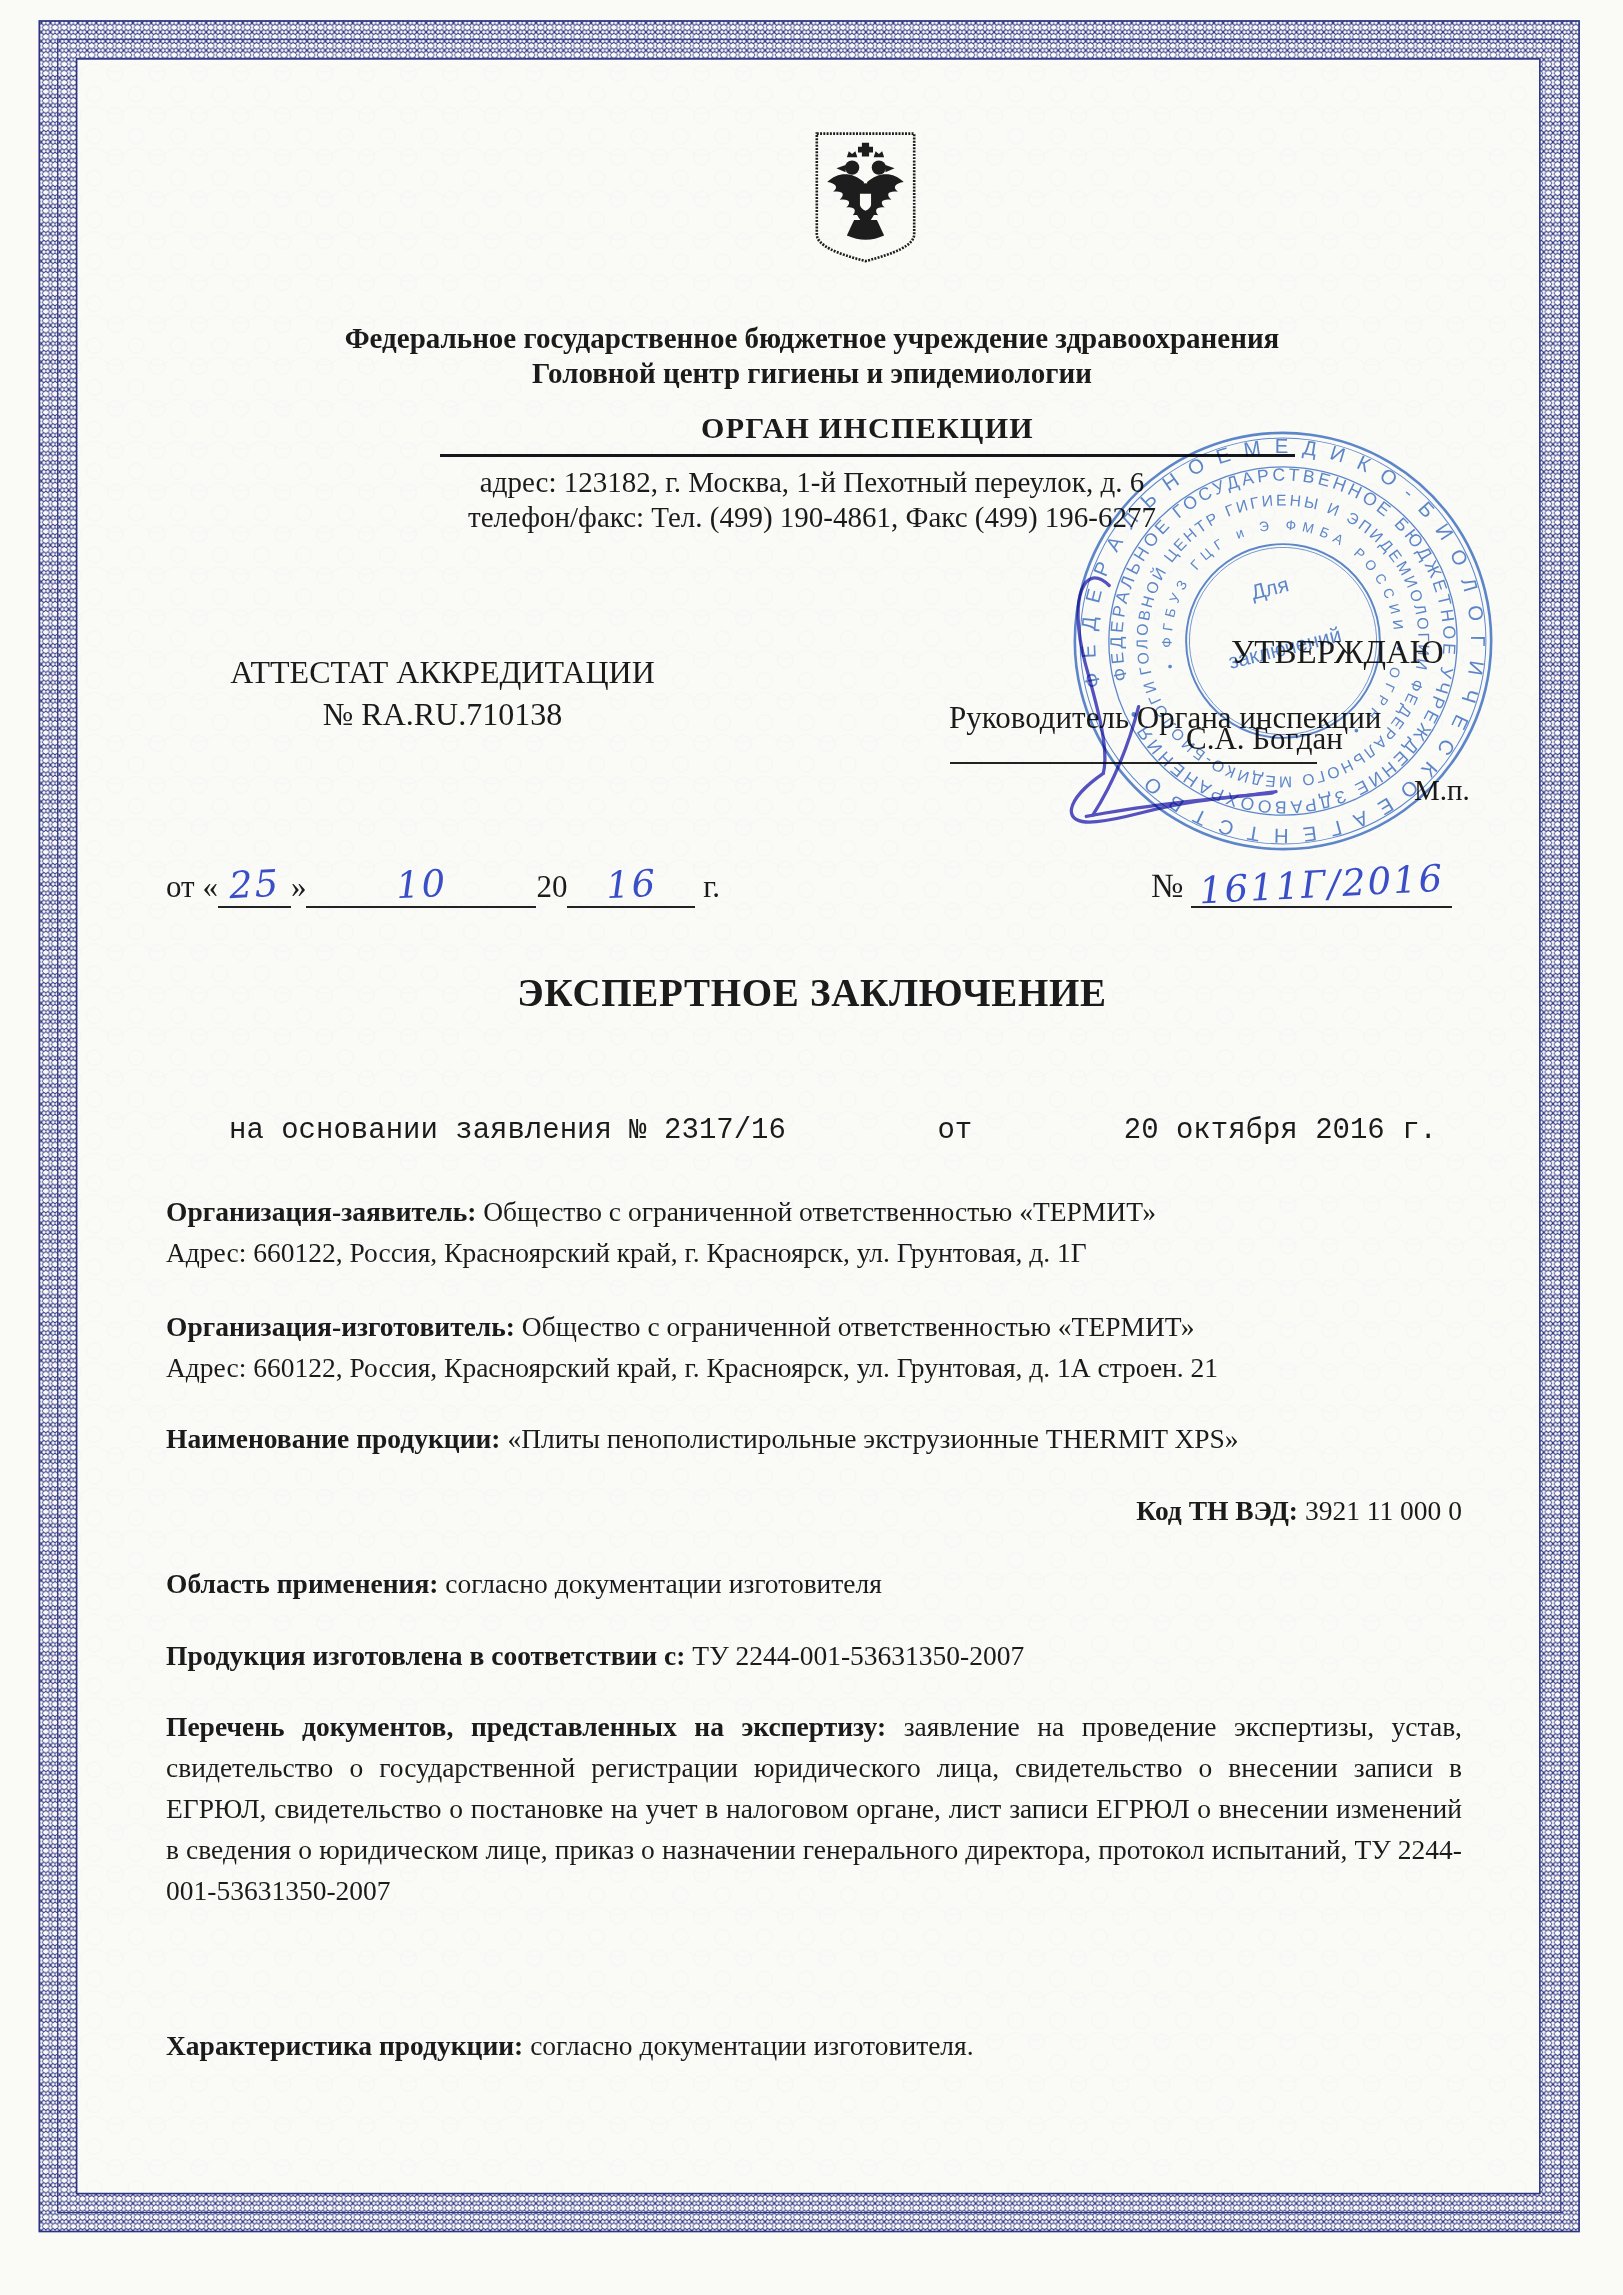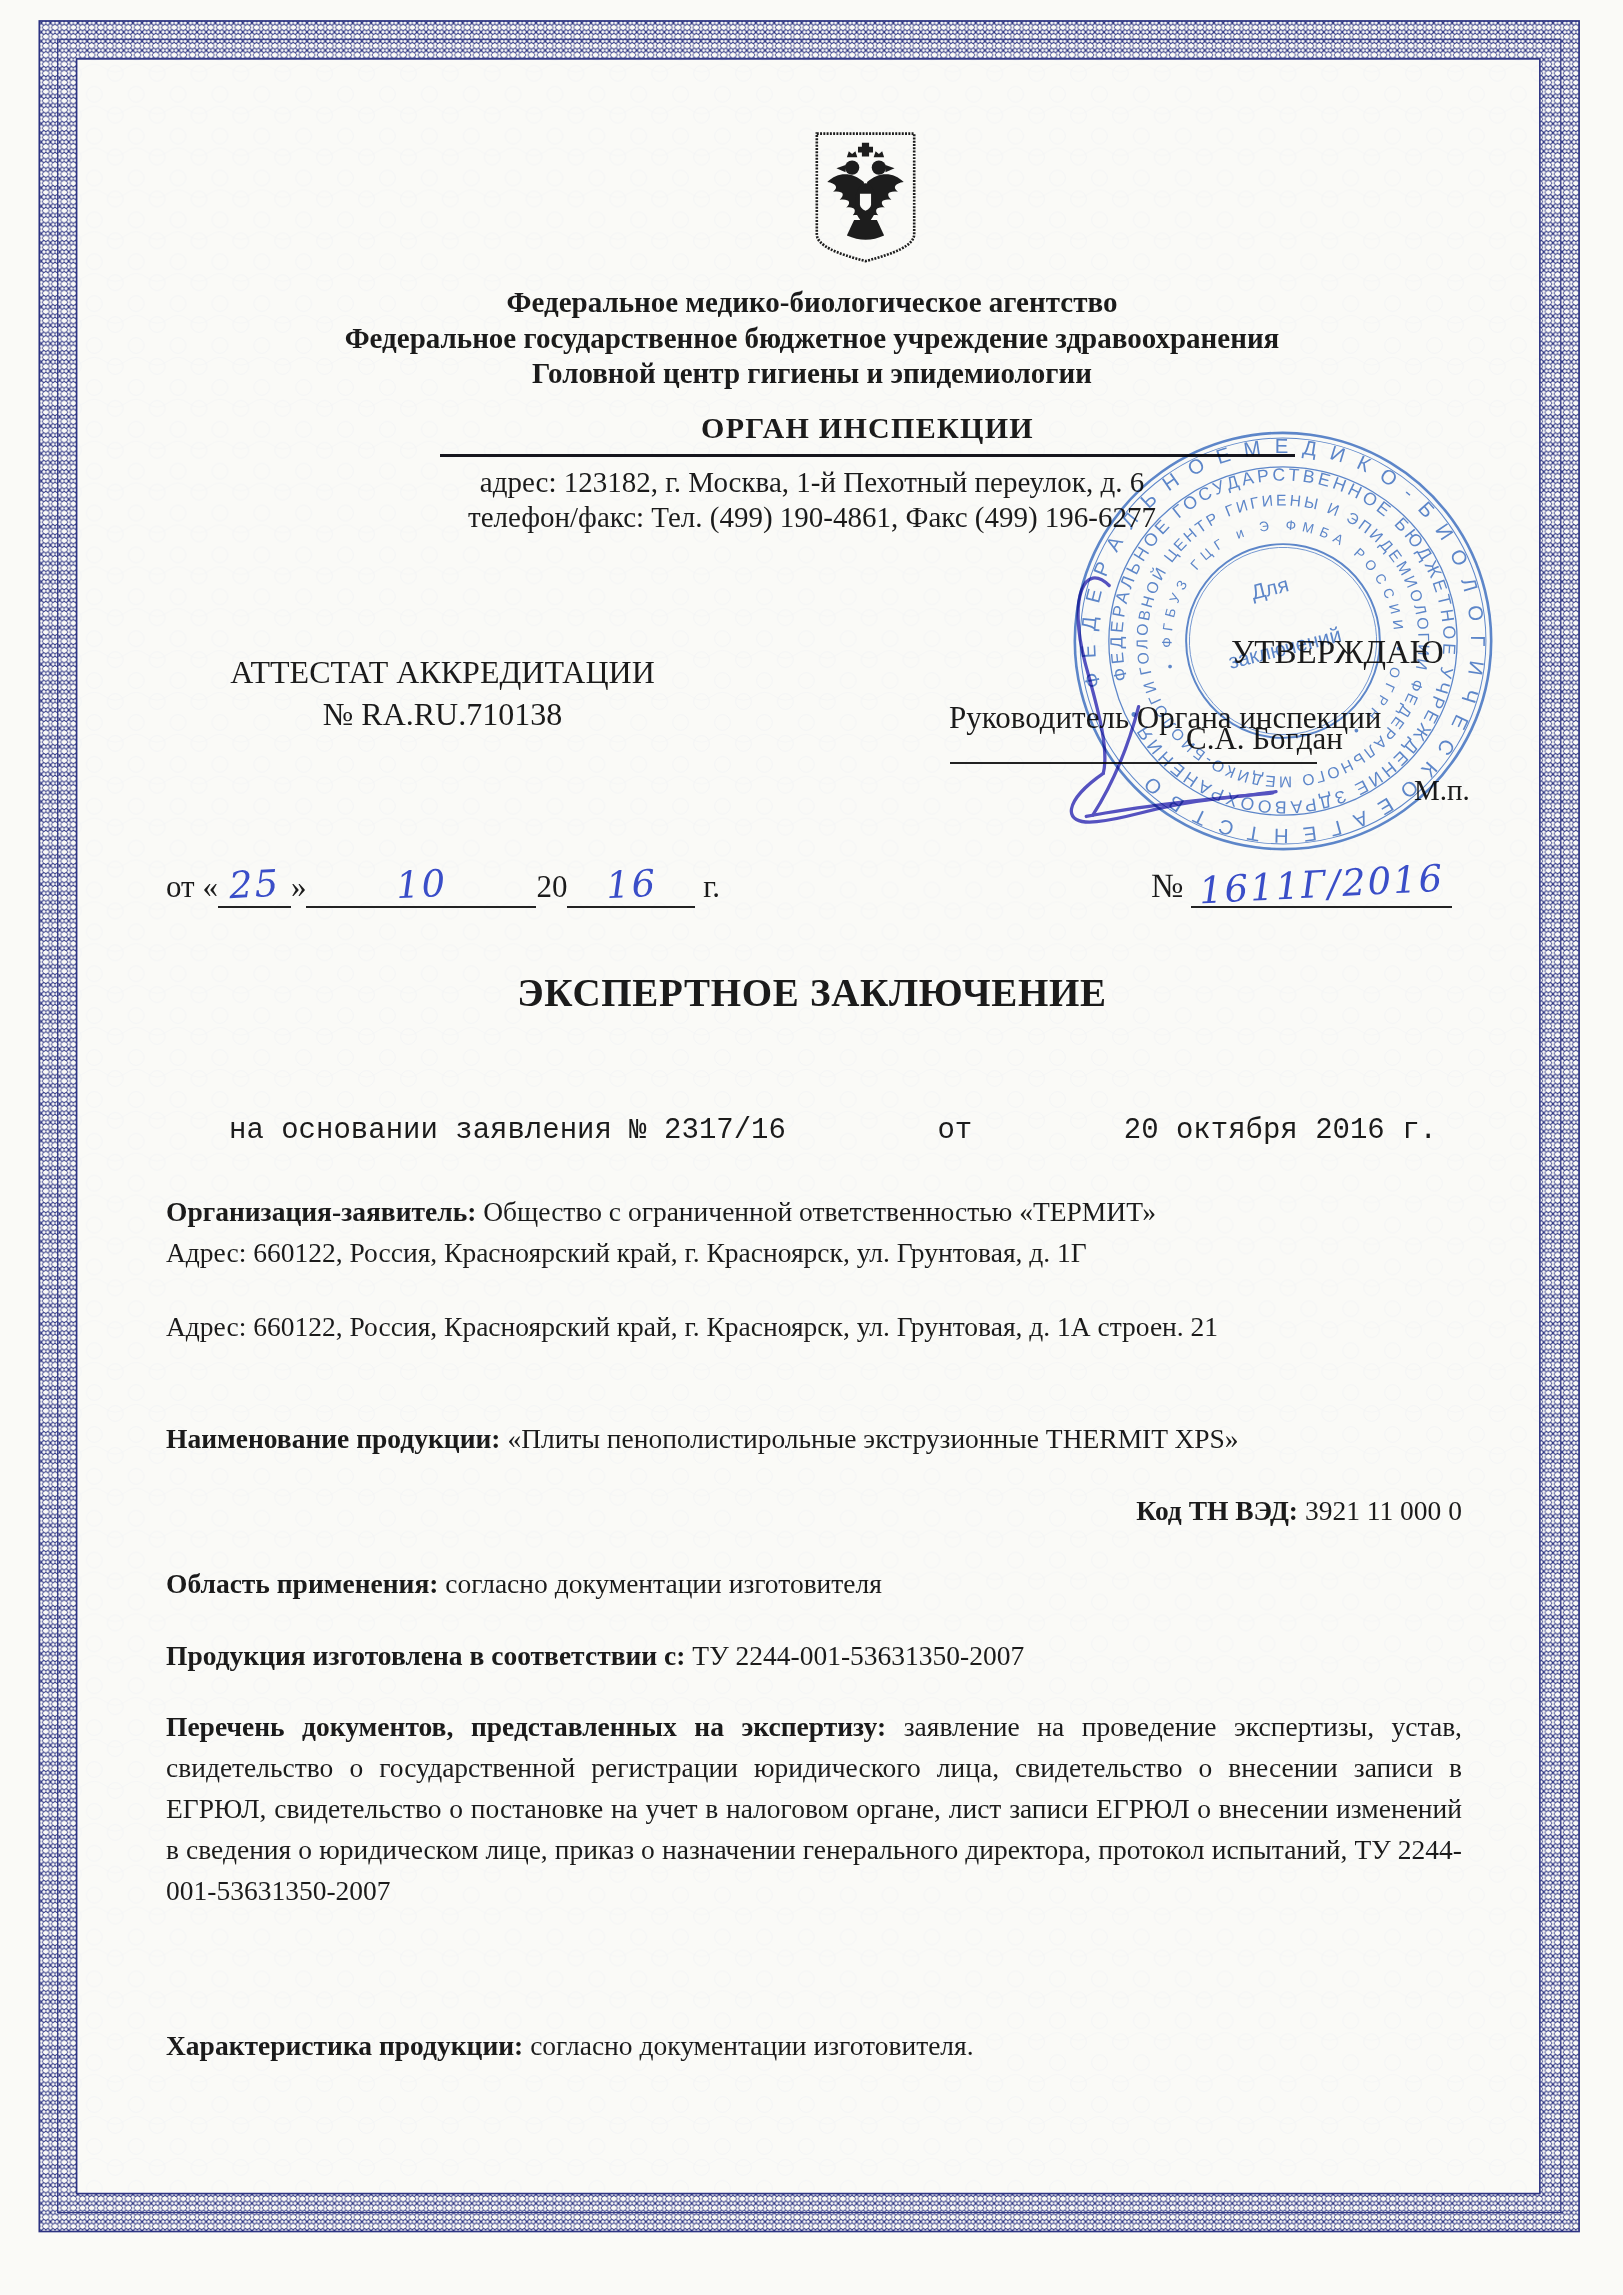--- a/index.html
+++ b/index.html
@@ -69,21 +69,20 @@
       <path d="M109 52 l14 5 -14 6 z"></path>
       <path d="M91 40 h16 l-3 -9 -5 4 -5 -4 z"></path>
       <path d="M76 78 C58 62 36 62 20 78 C33 80 38 86 29 93 C44 91 48 97 39 105 C53 103 58 109 49 117 C61 115 66 121 59 129 C68 127 72 131 70 137 L78 139 Z"></path>
       <path d="M81 78 C99 62 121 62 137 78 C124 80 119 86 128 93 C113 91 109 97 118 105 C104 103 99 109 108 117 C96 115 91 121 98 129 C89 127 85 131 87 137 L79 139 Z"></path>
       <ellipse cx="78.5" cy="110" rx="16" ry="30"></ellipse>
       <path d="M61 136 h35 l11 24 q-28 13 -57 0 z"></path>
       <path d="M70 96 h17 v16 q0 6 -8.5 10 q-8.5 -4 -8.5 -10 z" fill="#fafaf7"></path>
     </g>
   </svg>
 
-  <div class="abs center-band hdr" style="top:286px;">Федеральное медико-биологическое агентство</div>
   <div class="abs center-band hdr" style="top:357px;">Головной центр гигиены и эпидемиологии</div>
   <div class="abs center-band hdr" style="top:322px;">Федеральное государственное бюджетное учреждение здравоохранения</div>
 
   <div class="abs organ-wrap" style="top:411px;">
     <span class="organ">ОРГАН ИНСПЕКЦИИ</span>
   </div>
 
   <div class="abs center-band addr" style="top:466px;">адрес: 123182, г. Москва, 1-й Пехотный переулок, д. 6</div>
   <div class="abs center-band addr" style="top:501px;">телефон/факс: Тел. (499) 190-4861, Факс (499) 196-6277</div>
 
@@ -146,20 +145,21 @@
     <span>от</span>
     <span>20 октября 2016 г.</span>
   </div>
 
   <div class="abs para" style="top:1191px;">
     <div><b>Организация-заявитель:</b><span> Общество с ограниченной ответственностью «ТЕРМИТ»</span></div>
     <div>Адрес: 660122, Россия, Красноярский край, г. Красноярск, ул. Грунтовая, д. 1Г</div>
   </div>
 
   <div class="abs para" style="top:1306px;">
+    <div><b>Организация-изготовитель:</b><span> Общество с ограниченной ответственностью «ТЕРМИТ»</span></div>
     <div>Адрес: 660122, Россия, Красноярский край, г. Красноярск, ул. Грунтовая, д. 1А строен. 21</div>
   </div>
 
   <div class="abs para" style="top:1418px;">
     <b>Наименование продукции:</b><span> «Плиты пенополистирольные экструзионные THERMIT XPS»</span>
   </div>
 
   <div class="abs para" style="top:1490px;text-align:right;">
     <b>Код ТН ВЭД:</b><span> 3921 11 000 0</span>
   </div>

